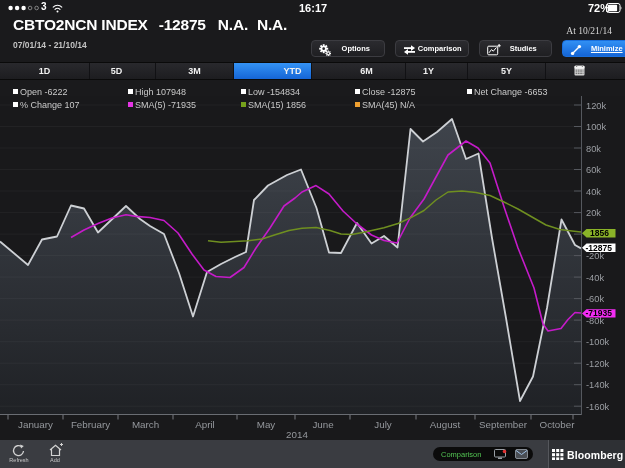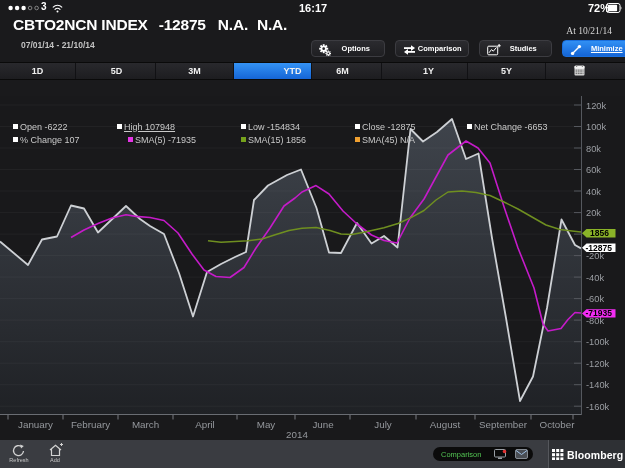--- a/index.html
+++ b/index.html
@@ -5,32 +5,32 @@
 body{width:625px;height:468px;background:#0e0e10;font-family:"Liberation Sans",sans-serif;position:relative;overflow:hidden;}
 .abs{position:absolute;}
 
 #topblock{left:0;top:0;width:625px;height:96px;background:#1a1a1c;}
 #chartbg{left:0;top:96px;width:625px;height:344px;background:#19191b;}
 
 .st{color:#fff;font-size:11px;font-weight:bold;}
 
 #hdr{left:13px;top:16px;color:#fff;font-size:15.5px;font-weight:bold;letter-spacing:-0.2px;}
 #atdate{right:13px;top:26px;color:#d6d6d6;font-size:9.5px;font-family:Liberation Serif, serif;}
-#range{left:13px;top:40px;color:#c2c2c2;font-size:8.5px;font-weight:bold;margin-left:8px;}
+#range{left:13px;top:40px;color:#c2c2c2;font-size:8.5px;font-weight:bold;}
 #period{left:13px;top:62px;color:#c2c2c2;font-size:8.5px;font-weight:bold;}
 
 .btn{position:absolute;top:40px;width:73.5px;height:17px;background:linear-gradient(#2b2b2f,#1f1f22);border:1px solid #3c3c41;border-radius:4px;color:#fff;font-size:7.5px;font-weight:bold;text-align:center;line-height:15.5px;box-sizing:border-box;padding-left:16px;margin-left:20px;}
 .btn svg{position:absolute;left:7px;top:2.5px;}
 #btn-min{background:linear-gradient(#3190f4,#1565d6);border-color:#1a6fdd;text-decoration:underline;}
 
 #tabs{left:0;top:62px;width:625px;height:18px;background:linear-gradient(#29292d,#1d1d20);border-top:1px solid #0a0a0a;border-bottom:1px solid #0a0a0a;box-sizing:border-box;}
 .tab{position:absolute;top:63px;z-index:3;height:16px;line-height:16px;text-align:center;color:#f0f0f0;font-size:9px;font-weight:bold;border-right:1px solid #111114;box-sizing:border-box;}
 .tabsel{background:linear-gradient(#3493f5,#1565d6);padding-left:40px;}
 
-.leg{position:absolute;z-index:5;font-size:9px;color:#c9c9c9;white-space:nowrap;margin-top:35px;}
+.leg{position:absolute;z-index:5;font-size:9px;color:#c9c9c9;white-space:nowrap;}
 .sq{display:inline-block;width:5px;height:5px;margin-right:2px;vertical-align:1px;}
 
 #footer{left:0;top:440px;width:625px;height:28px;background:#3a3c41;}
 .lbl{z-index:6;position:absolute;font-size:5.5px;color:#c6c6c6;text-align:center;width:40px;}
 #fright{left:548px;top:440px;width:77px;height:28px;background:#2e3034;border-left:1px solid #55575c;}
 #pill{left:433px;top:447px;width:100px;height:14px;background:#0b0b0b;border-radius:7px;}
 #conn{left:441px;top:450px;font-size:7.5px;color:#52c352;}
 #bloomtxt{left:567px;top:449px;color:#fff;font-size:10.5px;font-weight:bold;letter-spacing:0.1px;}
 </style></head>
 <body>
@@ -110,25 +110,25 @@
     </svg><span>Studies</span></div>
 <div class="btn" id="btn-min" style="left:542px;"><svg width="12" height="12" viewBox="0 0 12 12">
       <g fill="#fff">
         <circle cx="2.6" cy="9.4" r="1.7"></circle>
         <circle cx="9.4" cy="2.6" r="1.7"></circle>
         <path d="M2 10 L10 2" stroke="#fff" stroke-width="1.5"></path>
       </g>
     </svg><span>Minimize</span></div>
 
 <div class="abs" id="tabs"></div>
-<div class="tab" style="left:0px;width:76px;">1D</div>
+<div class="tab" style="left:0px;width:90px;">1D</div>
 <div class="tab" style="left:78px;width:78px;">5D</div>
 <div class="tab" style="left:156px;width:78px;">3M</div>
 <div class="tab tabsel" style="left:234px;width:78px;">YTD</div>
-<div class="tab" style="left:304px;width:78px;">6M</div>
+<div class="tab" style="left:328px;width:78px;">6M</div>
 <div class="tab" style="left:390px;width:78px;">1Y</div>
 <div class="tab" style="left:468px;width:78px;">5Y</div>
 <div class="tab" style="left:546px;width:79px;border-right:none;"><svg width="11" height="11" viewBox="0 0 11 11" style="vertical-align:-2px;margin-right:12px">
       <rect x="0.5" y="0.8" width="10" height="9.7" rx="1" fill="#d6d6d6"></rect>
       <rect x="0.5" y="0.8" width="10" height="3" rx="1" fill="#f2f2f2"></rect>
       <rect x="2" y="0" width="1.2" height="2" fill="#8a8a8a"></rect>
       <rect x="7.8" y="0" width="1.2" height="2" fill="#8a8a8a"></rect>
       <g fill="#777">
         <rect x="1.6" y="4.6" width="1.7" height="1.1"></rect>
         <rect x="3.9" y="4.6" width="1.7" height="1.1"></rect>
@@ -139,21 +139,21 @@
         <rect x="6.2" y="6.3" width="1.7" height="1.1"></rect>
         <rect x="8.5" y="6.3" width="1" height="1.1"></rect>
         <rect x="1.6" y="8" width="1.7" height="1.1"></rect>
         <rect x="3.9" y="8" width="1.7" height="1.1"></rect>
         <rect x="6.2" y="8" width="1.7" height="1.1"></rect>
         <rect x="8.5" y="8" width="1" height="1.1"></rect>
       </g>
     </svg></div>
 
 <div class="leg" style="left:13px;top:86.5px;"><span class="sq" style="background:#fff"></span>Open -6222</div>
-<div class="leg" style="left:117px;top:86.5px;text-decoration:underline;"><span class="sq" style="background:#fff"></span>High 107948</div>
+<div class="leg" style="left:128px;top:86.5px;"><span class="sq" style="background:#fff"></span>High 107948</div>
 <div class="leg" style="left:241px;top:86.5px;"><span class="sq" style="background:#fff"></span>Low -154834</div>
 <div class="leg" style="left:355px;top:86.5px;"><span class="sq" style="background:#fff"></span>Close -12875</div>
 <div class="leg" style="left:467px;top:86.5px;"><span class="sq" style="background:#fff"></span>Net Change -6653</div>
 <div class="leg" style="left:13px;top:99.5px;"><span class="sq" style="background:#fff"></span>% Change 107</div>
 <div class="leg" style="left:128px;top:99.5px;"><span class="sq" style="background:#e535e5"></span>SMA(5) -71935</div>
 <div class="leg" style="left:241px;top:99.5px;"><span class="sq" style="background:#76a21c"></span>SMA(15) 1856</div>
 <div class="leg" style="left:355px;top:99.5px;"><span class="sq" style="background:#f0a030"></span>SMA(45) N/A</div>
 
 <svg class="abs" style="left:0;top:0;z-index:1" width="625" height="468" viewBox="0 0 625 468">
  <defs>

